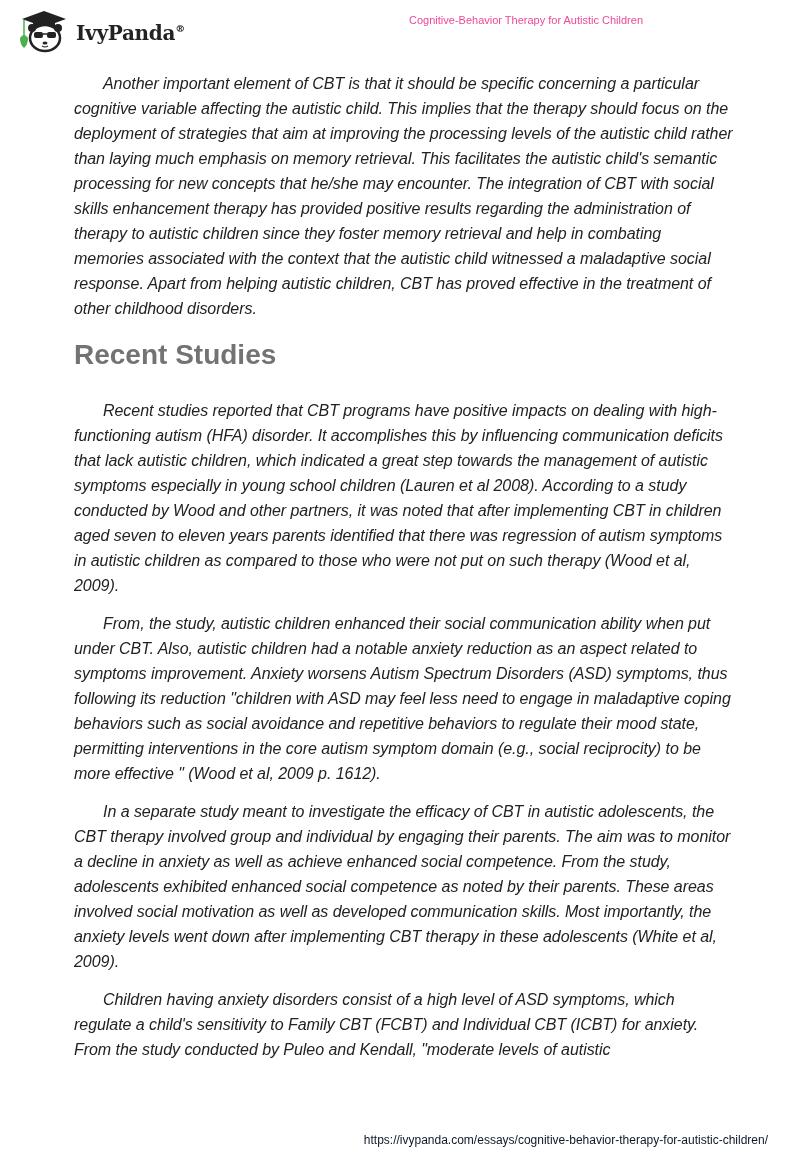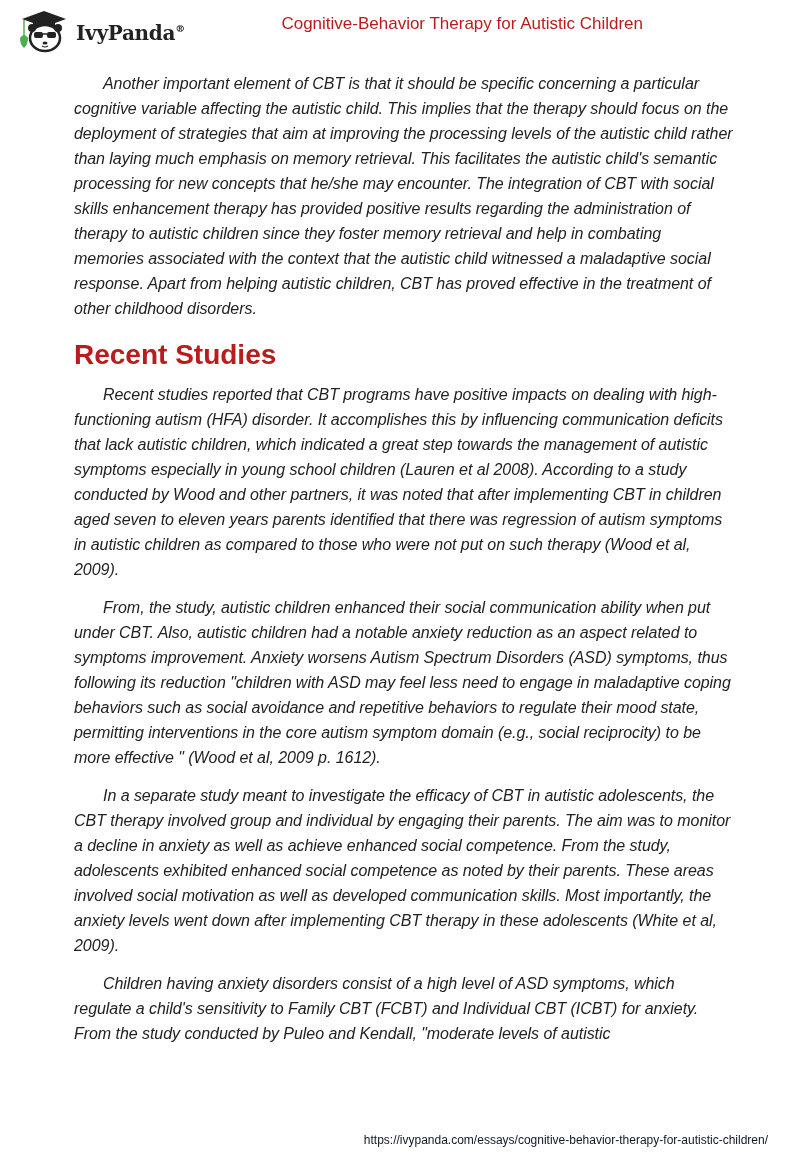--- a/index.html
+++ b/index.html
@@ -2,24 +2,24 @@
 <html><head>
 <meta charset="utf-8">
 <style>
   html, body { margin: 0; padding: 0; background: #ffffff; }
   body { width: 800px; height: 1160px; position: relative; overflow: hidden; font-family: "Liberation Sans", sans-serif; color: #222222; }
   .header { position: absolute; left: 0; top: 0; width: 676px; height: 60px; }
   .logo { position: absolute; left: 16px; top: 8px; display: flex; align-items: center; }
   .logo svg { width: 56px; height: 46px; }
   .logo-text { font-family: "DejaVu Serif", serif; font-weight: bold; font-size: 20px; color: #222; margin-left: 4px; letter-spacing: -0.3px; }
   .logo-text sup { font-size: 10px; font-weight: bold; vertical-align: 8px; }
-  .doc-title { position: absolute; right: 33px; top: 14px; font-size: 17px; color: #b91c1c; }
+  .doc-title { position: absolute; right: 33px; top: 14px; font-size: 11px; color: #ec4899; }
   .content { position: absolute; left: 74px; top: 71px; width: 660px; }
   .para { font-size: 16px; line-height: 25px; margin: 0 0 13px 0; text-indent: 29px; color: #222; letter-spacing: -0.05px; font-style: italic; }
-  .heading { font-size: 28px; font-weight: bold; margin: 16px 0 9px 0; line-height: 36px; color: #b91c1c; }
+  .heading { font-size: 28px; font-weight: bold; margin: 16px 0 25px 0; line-height: 36px; color: #737373; }
   .footer-url { position: absolute; right: 32px; top: 1133px; font-size: 12px; color: #0f172a; }
 </style>
 </head>
 <body>
 
 <div class="header">
   <div class="logo">
     <span>
       <svg viewBox="0 0 56 46" xmlns="http://www.w3.org/2000/svg">
 

